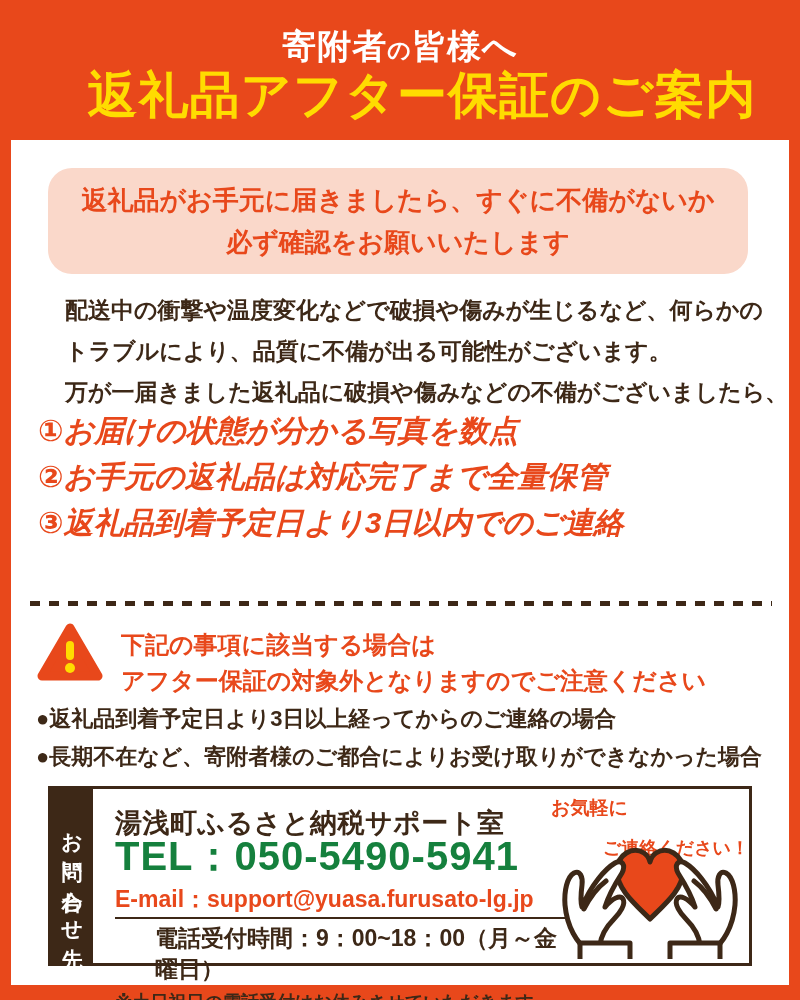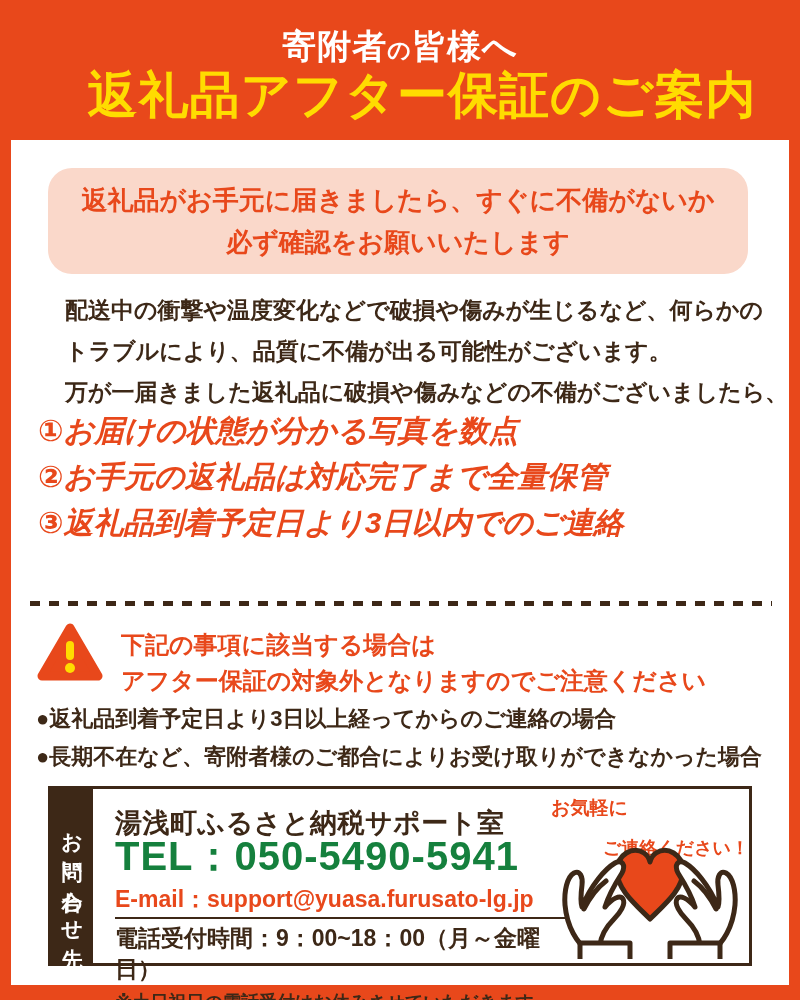--- a/index.html
+++ b/index.html
@@ -66,21 +66,21 @@
     background:#3D2817; color:#ffffff;
     display:flex; align-items:center; justify-content:center;
     writing-mode:vertical-rl; text-orientation:upright;
     font-size:21px; letter-spacing:3px;
   }
   .contact-main { position:absolute; left:64px; top:0; width:452px; height:174px; }
   .contact-dept   { position:absolute; top:8px;  color:#3D2817; font-size:27px; letter-spacing:0.5px;margin-top:8px; }
   .contact-tel    { position:absolute; top:40px; color:#15803d; font-size:40px; letter-spacing:1px; }
   .contact-email  { position:absolute; top:95px; color:#E8481B; font-size:23px; }
   .contact-divider{ position:absolute; top:128px; left:0; width:450px; height:2px; background:#3D2817; }
-  .contact-hours  { position:absolute; top:134px; color:#3D2817; font-size:23px; }
+  .contact-hours  { position:absolute; top:134px; color:#3D2817; font-size:23px;margin-left:40px; }
   .contact-note   { position:absolute; top:161px; color:#3D2817; font-size:18px;margin-top:40px; }
   .illustration { position:absolute; left:500px; top:0; width:198px; height:174px; }
   .ill-caption1 { position:absolute; top:6px;  width:100%; text-align:left; color:#E8481B; font-size:19px; }
   .ill-caption2 { position:absolute; top:47px; width:100%; text-align:right; color:#E8481B; font-size:18px; }
   .hands-svg { position:absolute; left:4px; bottom:0; }
 </style>
 </head>
 <body>
 
 <div class="page">

